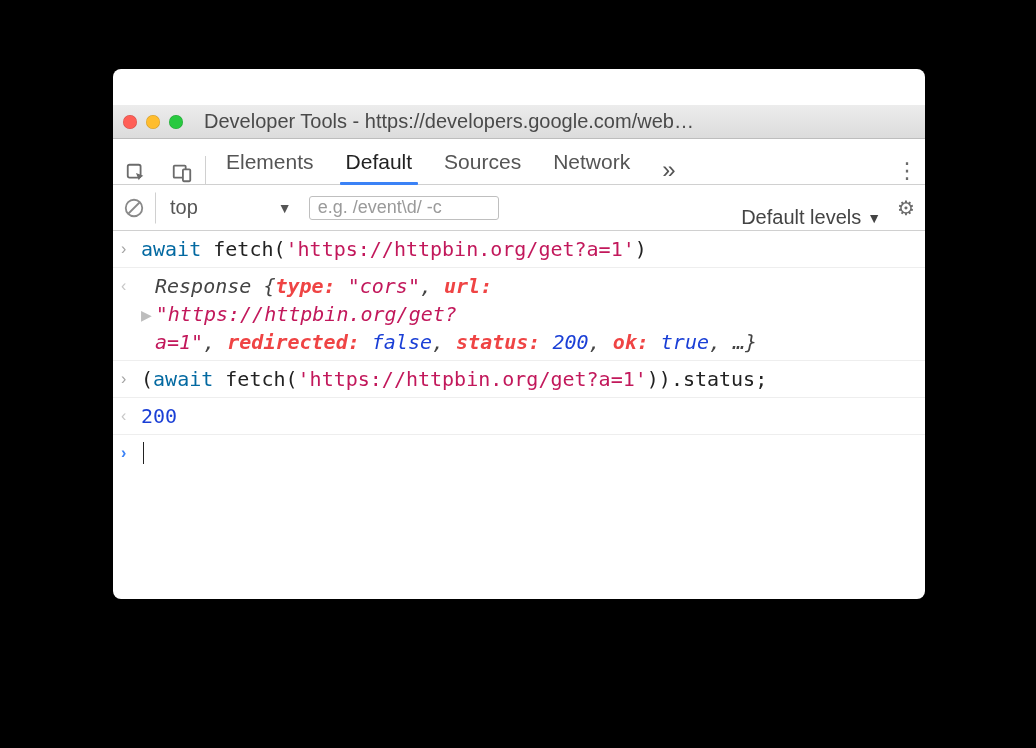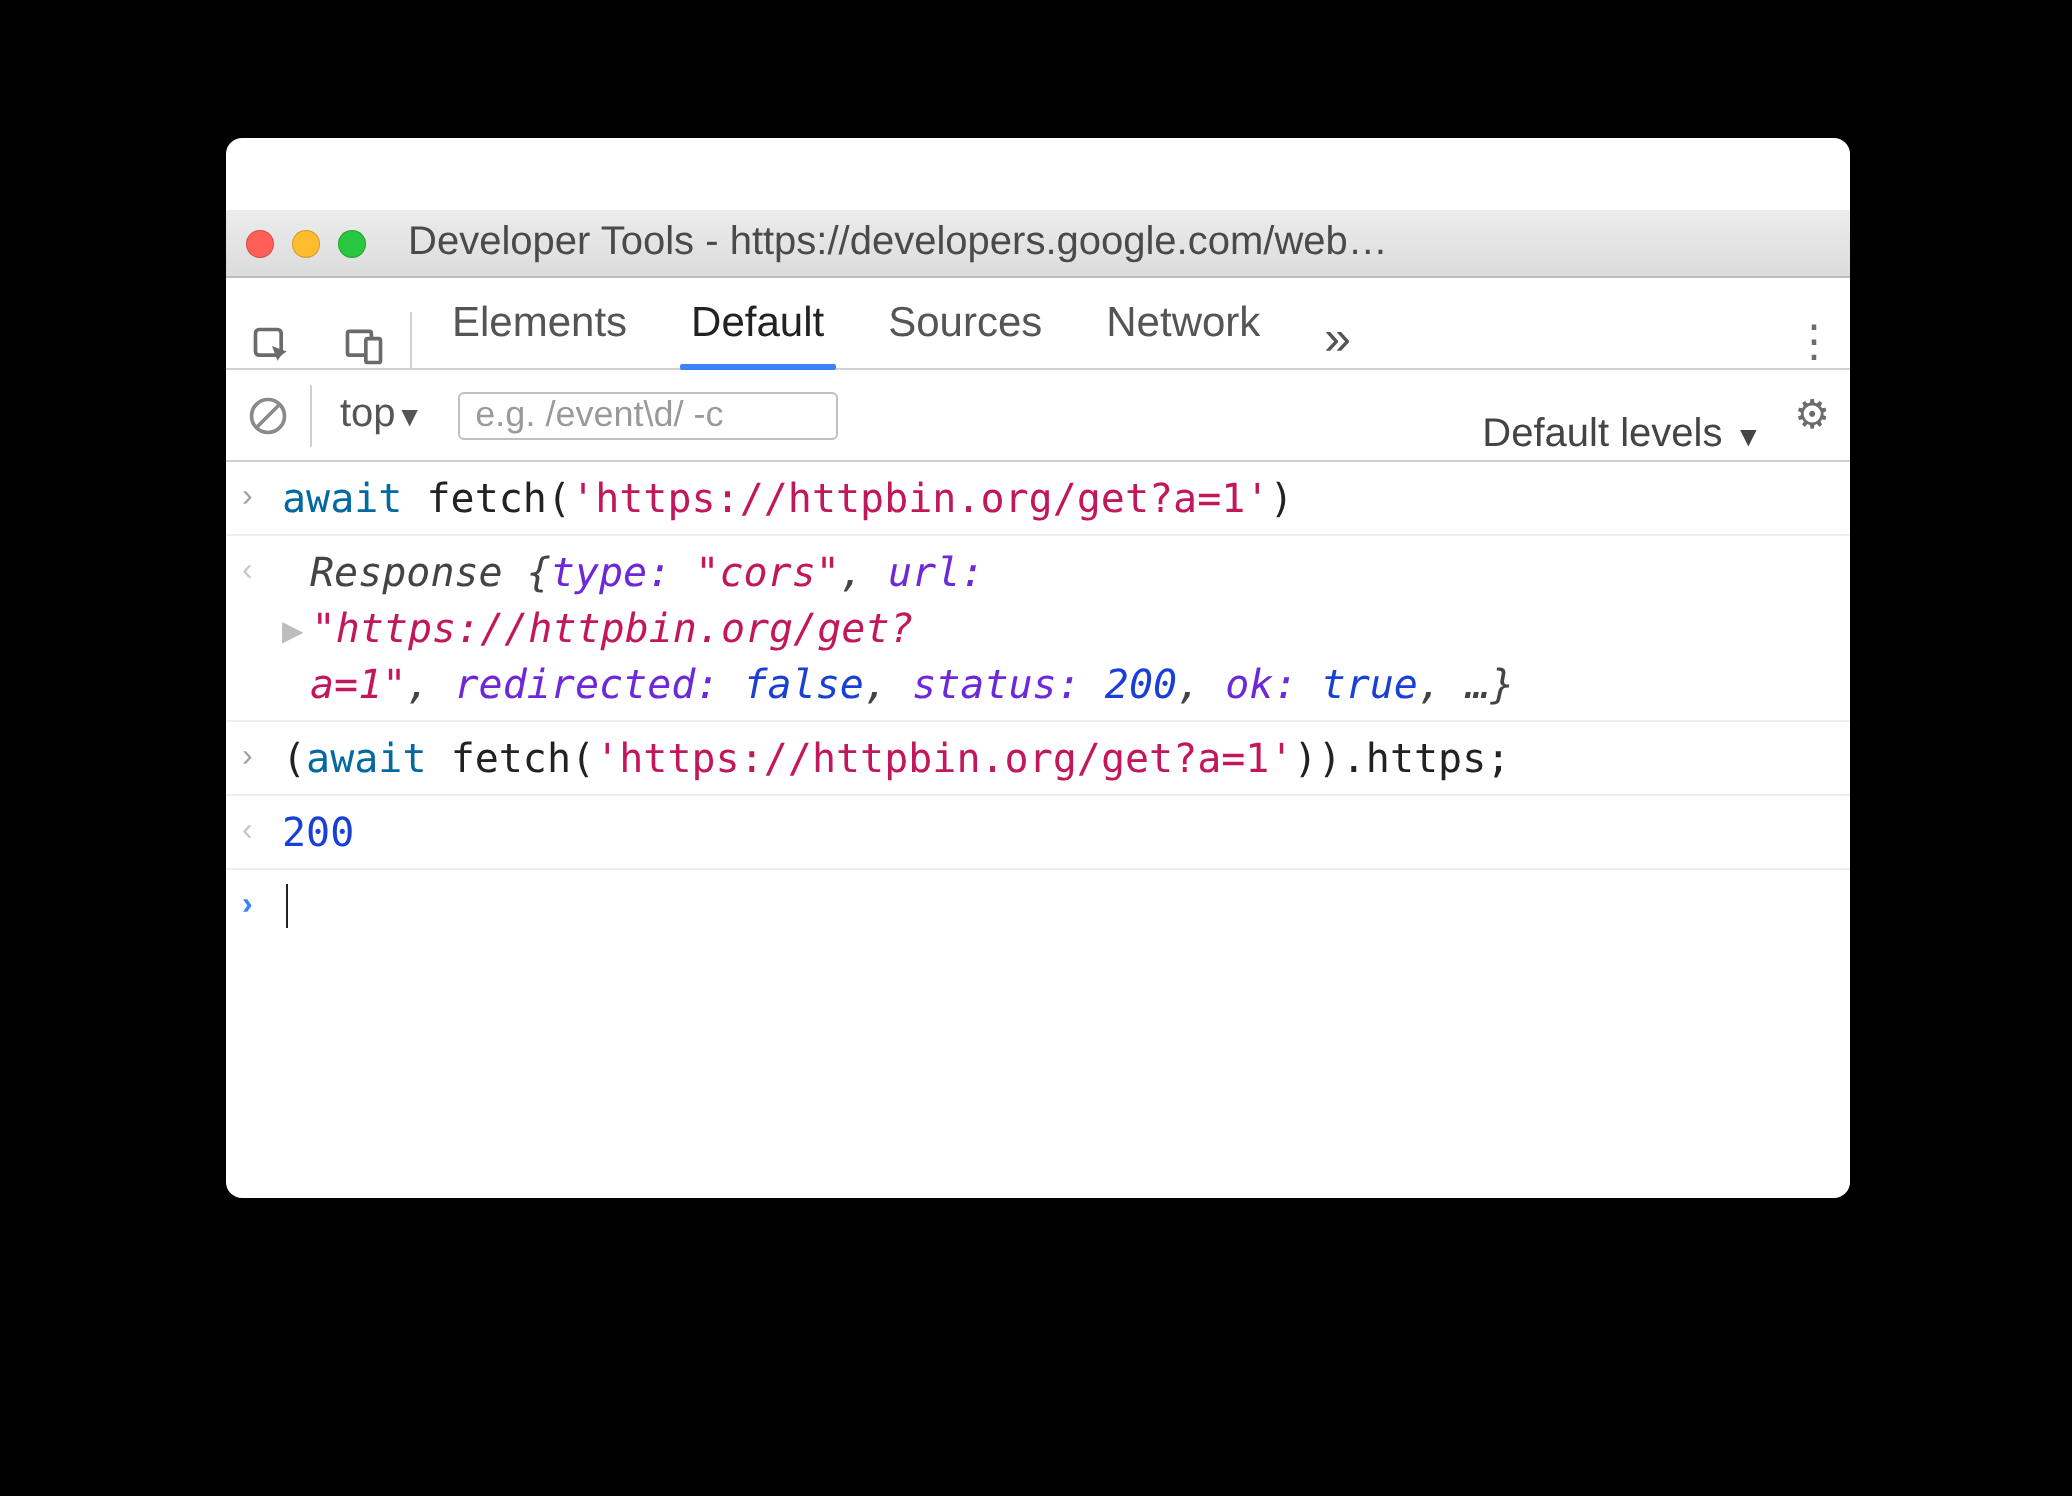--- a/index.html
+++ b/index.html
@@ -68,21 +68,21 @@
   
   .filterbar{
     height:46px; flex:0 0 46px;
     border-bottom:1px solid #d0d0d0;
     display:flex; align-items:center;
     padding:0 10px; gap:10px;
     font-size:20px; color:#555;
   }
   .nosign{ color:#888; }
   .ctx{
-    display:flex; align-items:center; 
+    display:flex; align-items:center; gap:80px;
     border:1px solid transparent; height:32px; padding:0 6px;
     border-left:1px solid #d0d0d0; padding-left:14px;
   }
   .ctx .caret{ color:#555; font-size:14px; }
   .filterinput{
     height:24px; width:190px;
     border:1px solid #bfbfbf; border-radius:3px;
     padding:2px 8px; font-size:18px; color:#888;
     display:flex; align-items:center;
     background:#fff;
@@ -105,21 +105,21 @@
   .gutter{ width:20px; flex:0 0 20px; color:#a3a3a3; font-family:-apple-system, Arial,sans-serif; font-size:16px; padding-top:3px; user-select:none;}
   .gutter.return{ color:#c7c7c7; }
   .gutter.prompt-blue{ color:#3b82f6; font-weight:700; }
   .content{ flex:1 1 auto; white-space:pre-wrap; word-break:break-word; }
   .disch{ color:#bdbdbd; font-family:-apple-system,Arial,sans-serif; font-size:14px; margin-right:4px; display:inline-block; vertical-align:1px;}
   .kw{ color:#0369a1; } 
   .fn{ color:#222; }
   .str{ color:#c2185b; } 
   .punct{ color:#222; }
   .respital{ font-style:italic; color:#444; }
-  .prop{ font-style:italic; color:#6d28d9; }
+  .prop{ font-style:italic; color:#ef4444;font-weight:bold; }
   .val-str{ font-style:italic; color:#c2185b; }
   .val-bool{ font-style:italic; color:#1a3fd6; }
   .val-num{ font-style:italic; color:#1a3fd6; }
   .plainnum{ color:#1a3fd6; }
   .cursor{
     display:inline-block; width:1px; height:22px; background:#222; vertical-align:-4px;
     margin-left:2px;
   }
   svg { display:block; }
 </style>
@@ -201,21 +201,21 @@
       <div class="content"><span class="kw">await</span><span> </span><span class="fn">fetch</span><span class="punct">(</span><span class="str">'https://httpbin.org/get?a=1'</span><span class="punct">)</span></div>
     </div>
 
     <div class="row">
       <div class="gutter return">‹</div>
       <div class="content"><span style="display:inline-block;width:14px"></span><span class="respital">Response </span><span class="respital">{</span><span class="prop">type: </span><span class="val-str">"cors"</span><span class="respital">, </span><span class="prop">url: </span><br><span class="disch">▶</span><span class="val-str">"https://httpbin.org/get?</span><br><span style="display:inline-block;width:14px"></span><span class="val-str">a=1"</span><span class="respital">, </span><span class="prop">redirected: </span><span class="val-bool">false</span><span class="respital">, </span><span class="prop">status: </span><span class="val-num">200</span><span class="respital">, </span><span class="prop">ok: </span><span class="val-bool">true</span><span class="respital">, …}</span></div>
     </div>
 
     <div class="row">
       <div class="gutter">›</div>
-      <div class="content"><span class="punct">(</span><span class="kw">await</span><span> </span><span class="fn">fetch</span><span class="punct">(</span><span class="str">'https://httpbin.org/get?a=1'</span><span class="punct">))</span><span class="punct">.https;</span></div>
+      <div class="content"><span class="punct">(</span><span class="kw">await</span><span> </span><span class="fn">fetch</span><span class="punct">(</span><span class="str">'https://httpbin.org/get?a=1'</span><span class="punct">))</span><span class="punct">.status;</span></div>
     </div>
 
     <div class="row">
       <div class="gutter return">‹</div>
       <div class="content"><span class="plainnum">200</span></div>
     </div>
 
     <div class="row last">
       <div class="gutter prompt-blue">›</div>
       <div class="content"><span class="cursor"></span></div>

